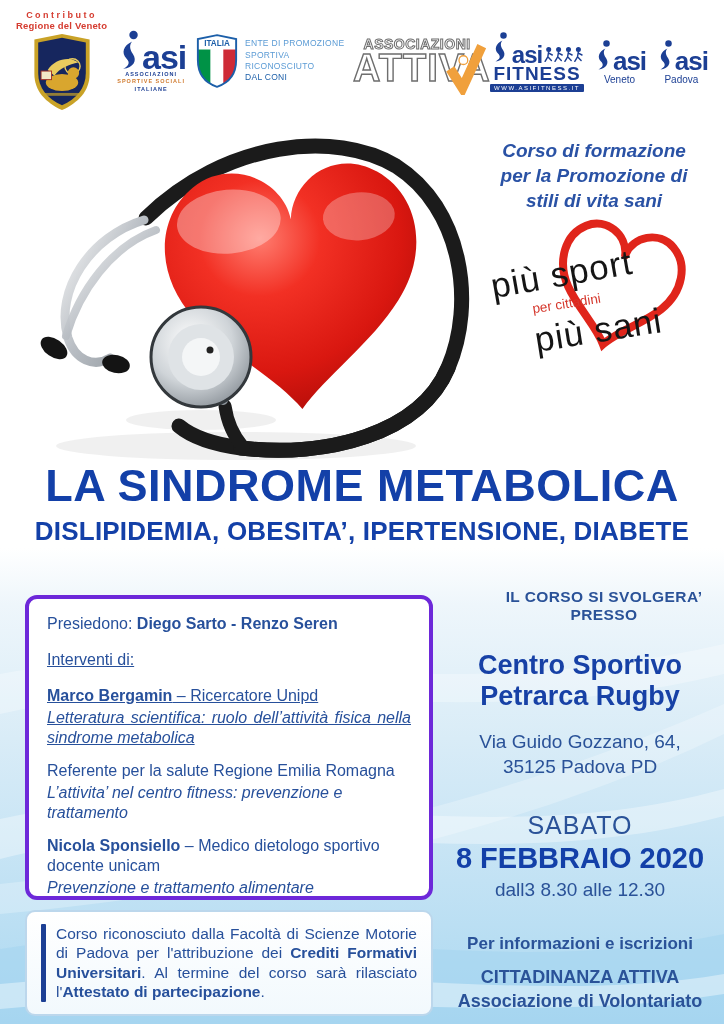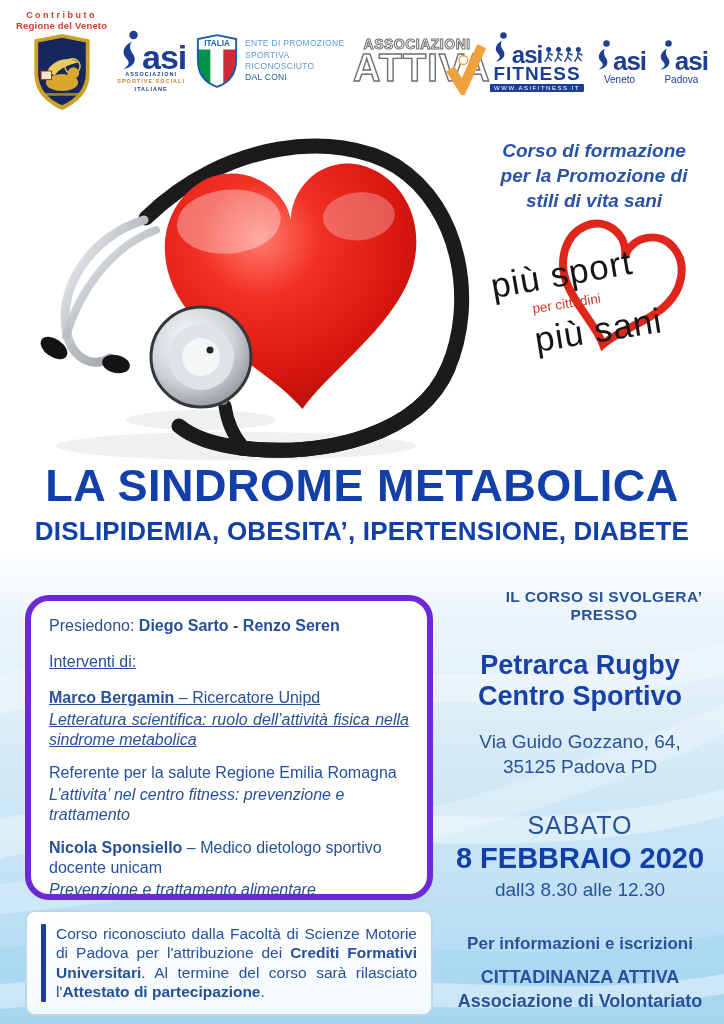--- a/index.html
+++ b/index.html
@@ -46,21 +46,21 @@
   .ps-line1{position:absolute;left:2px;top:34px;font-size:35px;color:#151515;transform:rotate(-10deg);letter-spacing:1px;white-space:nowrap;}
   .ps-line2{position:absolute;left:44px;top:76px;font-size:13.5px;color:#d5372c;transform:rotate(-9deg);white-space:nowrap;}
   .ps-line3{position:absolute;left:46px;top:90px;font-size:35px;color:#151515;transform:rotate(-9deg);letter-spacing:1px;white-space:nowrap;}
   
   .title-block{position:absolute;left:0;top:462px;width:724px;text-align:center;}
   .main-title{font-size:45px;font-weight:bold;color:#1340a8;letter-spacing:.5px;line-height:1.05;margin:0;}
   .sub-title{font-size:26px;font-weight:bold;color:#1340a8;letter-spacing:.2px;margin-top:7px;}
   
   .speakers-box{
     position:absolute;left:25px;top:595px;width:408px;height:305px;box-sizing:border-box;
-    background:#fff;border:6px solid #6d28d9;border-radius:24px;padding:15px 18px;
+    background:#fff;border:4px solid #6d28d9;border-radius:12px;padding:15px 18px;
     color:#27509b;font-size:16px;line-height:1.25;
   }
   .speakers-box b{font-weight:bold;}
   .mt14{margin-top:16px;text-decoration:underline;} .mt12{margin-top:13px;}
   .topic{font-style:italic;margin-top:2px;}
   .topic.just{text-align:justify;}
   
   .credits-box{
     position:absolute;left:25px;top:910px;width:408px;box-sizing:border-box;
     background:linear-gradient(180deg,#ffffff,#f2f9fd);border:2px solid #bcd7ec;border-radius:10px;
@@ -305,22 +305,22 @@
   <div class="credits-box">
     <div class="credits-bar"></div>
     <div class="credits-text">
       <span>Corso riconosciuto dalla Facoltà di Scienze Motorie di Padova per l'attribuzione dei </span><b>Crediti Formativi Universitari</b><span>. Al termine del corso sarà rilasciato l'</span><b>Attestato di partecipazione</b><span>.</span>
     </div>
   </div>
 
   <div class="venue-col">
     <div class="venue-heading">IL CORSO SI SVOLGERA’ PRESSO</div>
     <div class="venue-name">
+      <div>Centro Sportivo</div>
       <div>Petrarca Rugby</div>
-      <div>Centro Sportivo</div>
     </div>
     <div class="venue-address">
       <div>Via Guido Gozzano, 64,</div>
       <div>35125 Padova PD</div>
     </div>
     <div class="day">SABATO</div>
     <div class="date">8 FEBBRAIO 2020</div>
     <div class="time">dall3 8.30 alle 12.30</div>
     <div class="info-heading">Per informazioni e iscrizioni</div>
     <div class="org">

